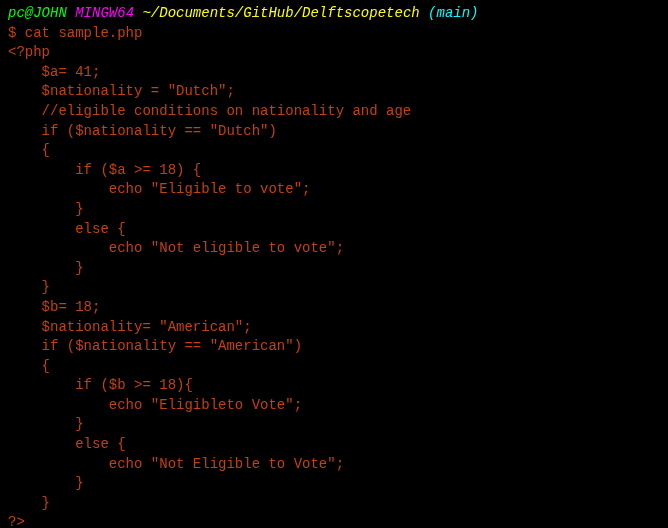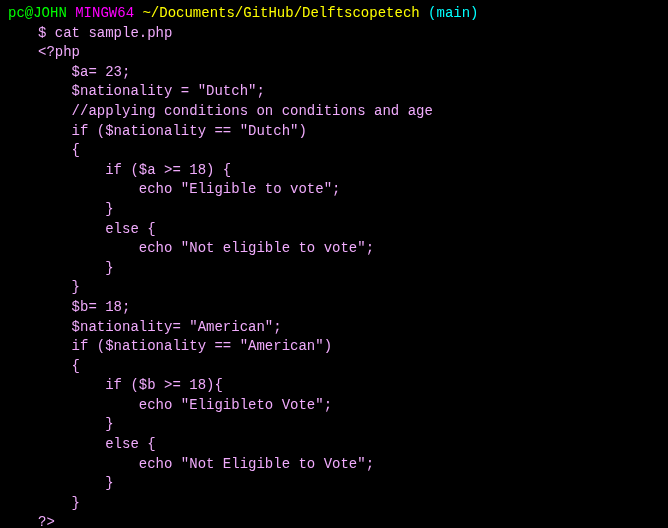--- a/index.html
+++ b/index.html
@@ -13,40 +13,40 @@
       font-family: 'Consolas', 'Monaco', 'Courier New', monospace;
       font-size: 14px;
       line-height: 1.4;
       padding: 4px 8px;
       width: 668px;
       height: 528px;
       overflow: hidden;
     }
     .prompt-line {
       white-space: pre;
+      font-style: italic;
     }
     .user { color: #00ff00; }
     .host { color: #ff00ff; }
     .path { color: #ffff00; }
     .branch { color: #00ffff; }
     .code-line {
       white-space: pre;
-      color: #f0abfc;
-      margin-left: 30px;
+      color: #c2410c;
     }
   </style>
 </head>
 <body>
 
 <div class="prompt-line"><span class="user">pc@JOHN</span> <span class="host">MINGW64</span> <span class="path">~/Documents/GitHub/Delftscopetech</span> <span class="branch">(main)</span></div>
 <div class="code-line">$ cat sample.php</div>
 <div class="code-line">&lt;?php</div>
-<div class="code-line">    $a= 23;</div>
+<div class="code-line">    $a= 41;</div>
 <div class="code-line">    $nationality = "Dutch";</div>
-<div class="code-line">    //applying conditions on conditions and age</div>
+<div class="code-line">    //eligible conditions on nationality and age</div>
 <div class="code-line">    if ($nationality == "Dutch")</div>
 <div class="code-line">    {</div>
 <div class="code-line">        if ($a &gt;= 18) {</div>
 <div class="code-line">            echo "Eligible to vote";</div>
 <div class="code-line">        }</div>
 <div class="code-line">        else {</div>
 <div class="code-line">            echo "Not eligible to vote";</div>
 <div class="code-line">        }</div>
 <div class="code-line">    }</div>
 <div class="code-line">    $b= 18;</div>

